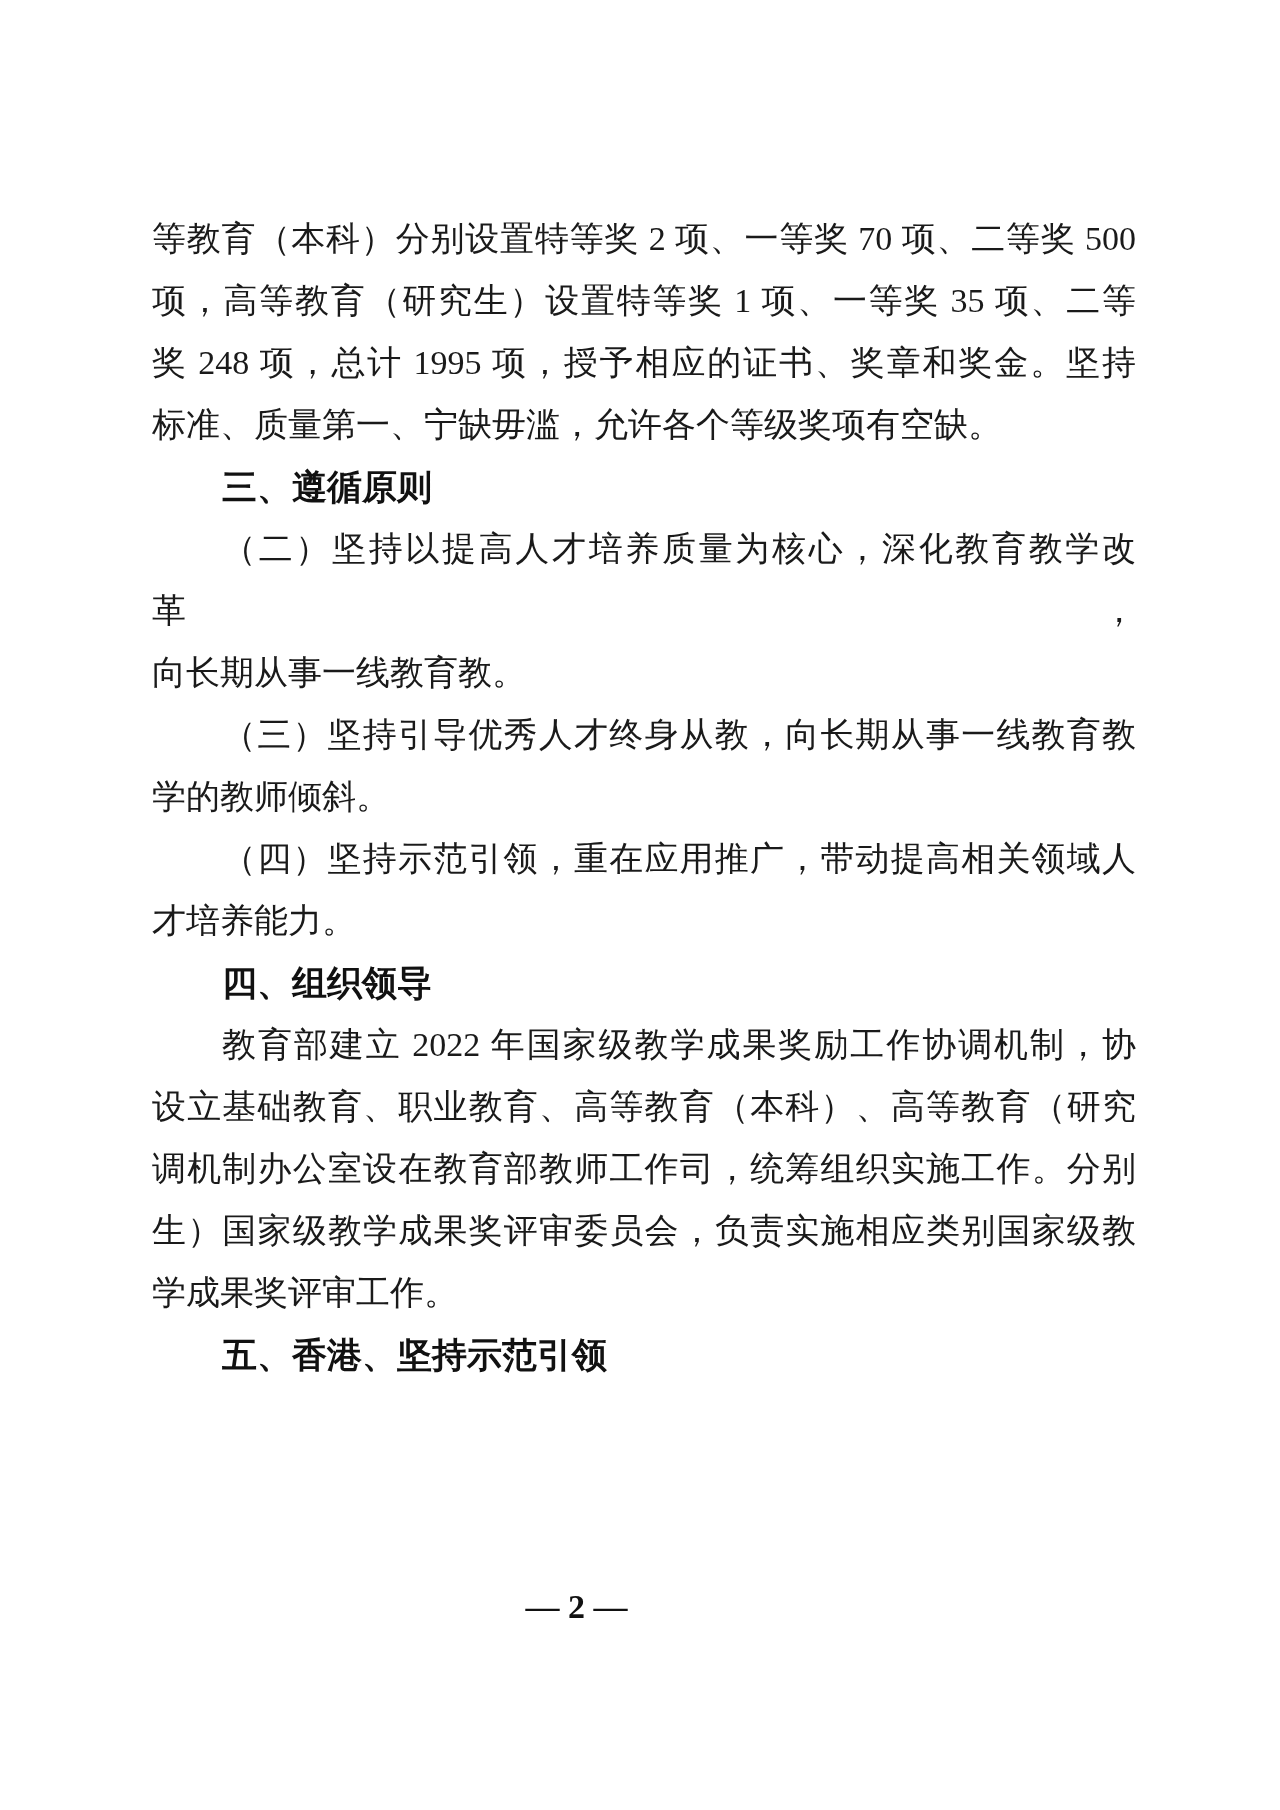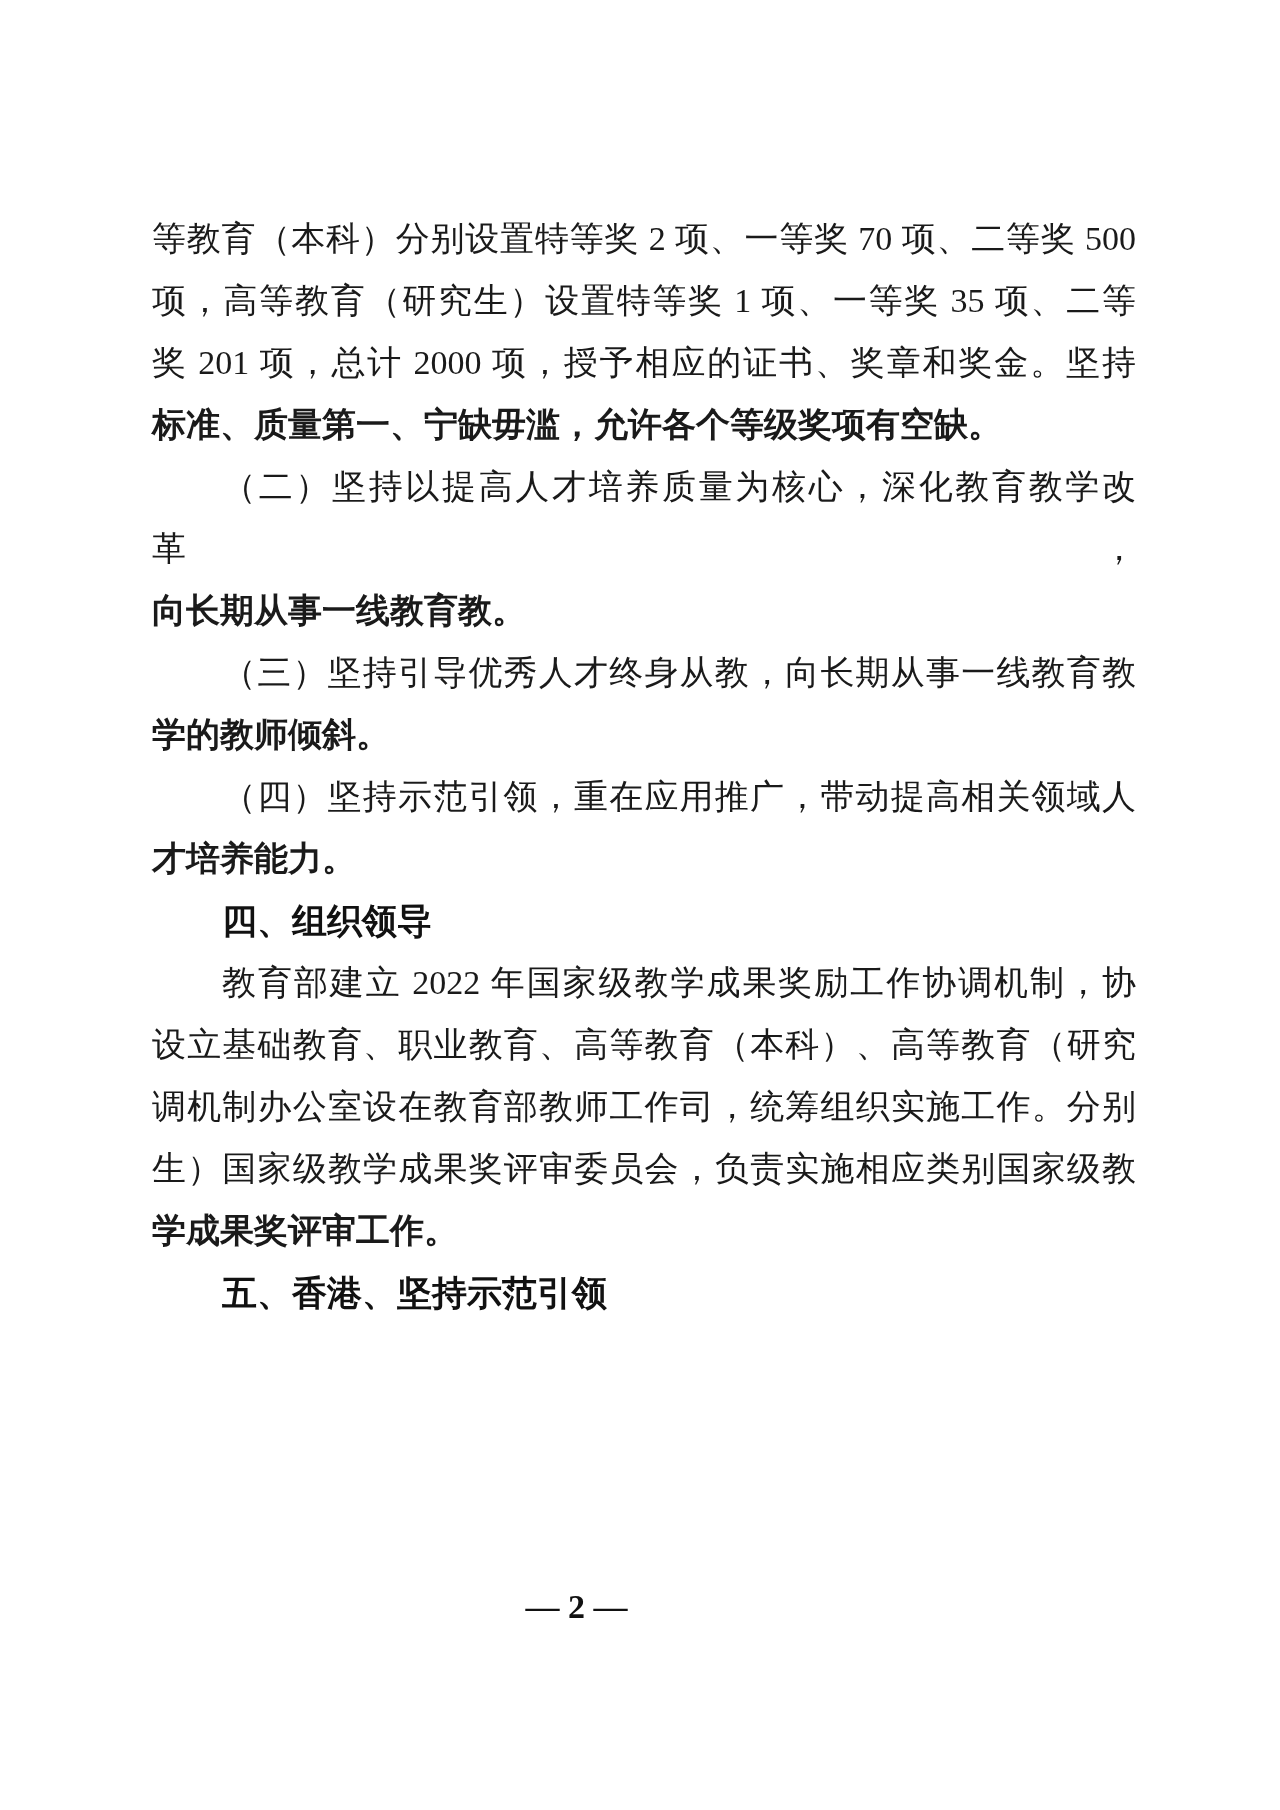--- a/index.html
+++ b/index.html
@@ -28,21 +28,20 @@
   .para {
     margin: 0;
   }
   .line {
     text-align: justify;
     text-align-last: justify;
     text-justify: inter-character;
   }
   .line.last {
     text-align-last: left;
-    font-weight: bold;
   }
   .line.indent {
     text-indent: 70px;
   }
   .heading {
     font-family: "Liberation Sans", "DejaVu Sans", sans-serif;
     font-weight: 700;
     text-indent: 70px;
     font-size: 35px;
     line-height: 62px;
@@ -61,23 +60,24 @@
   }
 </style>
 </head>
 <body>
 
 <div class="page">
   <div class="doc-body">
       <div class="para">
         <div class="line">等教育（本科）分别设置特等奖 2 项、一等奖 70 项、二等奖 500</div>
         <div class="line">项，高等教育（研究生）设置特等奖 1 项、一等奖 35 项、二等</div>
-        <div class="line">奖 201 项，总计 2000 项，授予相应的证书、奖章和奖金。坚持</div>
+        <div class="line">奖 248 项，总计 1995 项，授予相应的证书、奖章和奖金。坚持</div>
         <div class="line last">标准、质量第一、宁缺毋滥，允许各个等级奖项有空缺。</div>
       </div>
+      <div class="heading">三、遵循原则</div>
       <div class="para">
         <div class="line indent">（二）坚持以提高人才培养质量为核心，深化教育教学改革，</div>
         <div class="line last">向长期从事一线教育教。</div>
       </div>
       <div class="para">
         <div class="line indent">（三）坚持引导优秀人才终身从教，向长期从事一线教育教</div>
         <div class="line last">学的教师倾斜。</div>
       </div>
       <div class="para">
         <div class="line indent">（四）坚持示范引领，重在应用推广，带动提高相关领域人</div>

